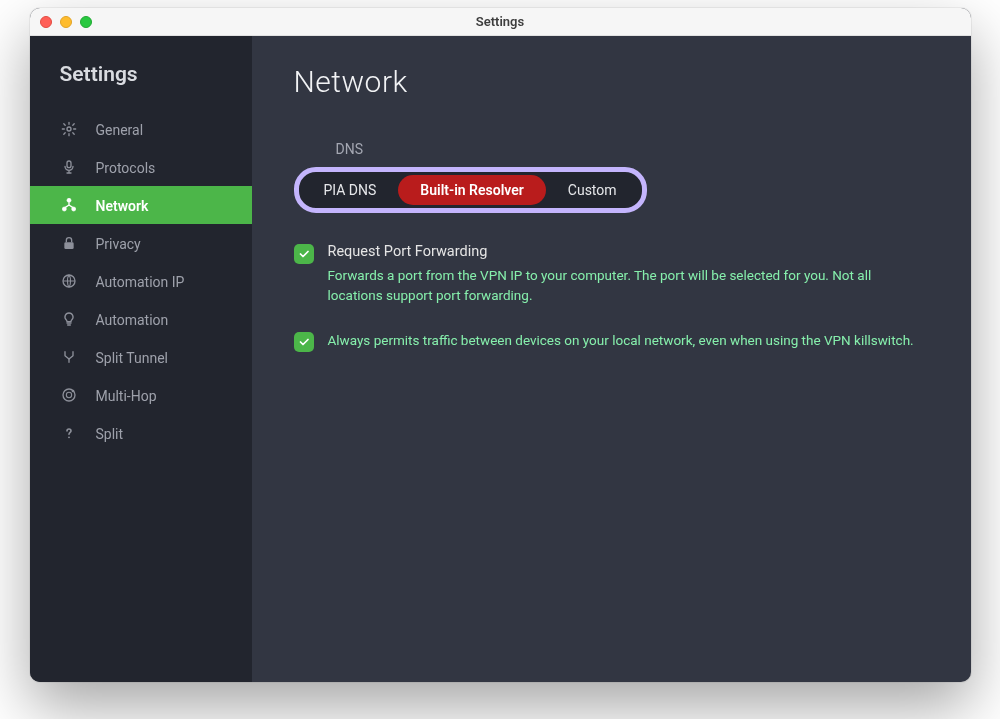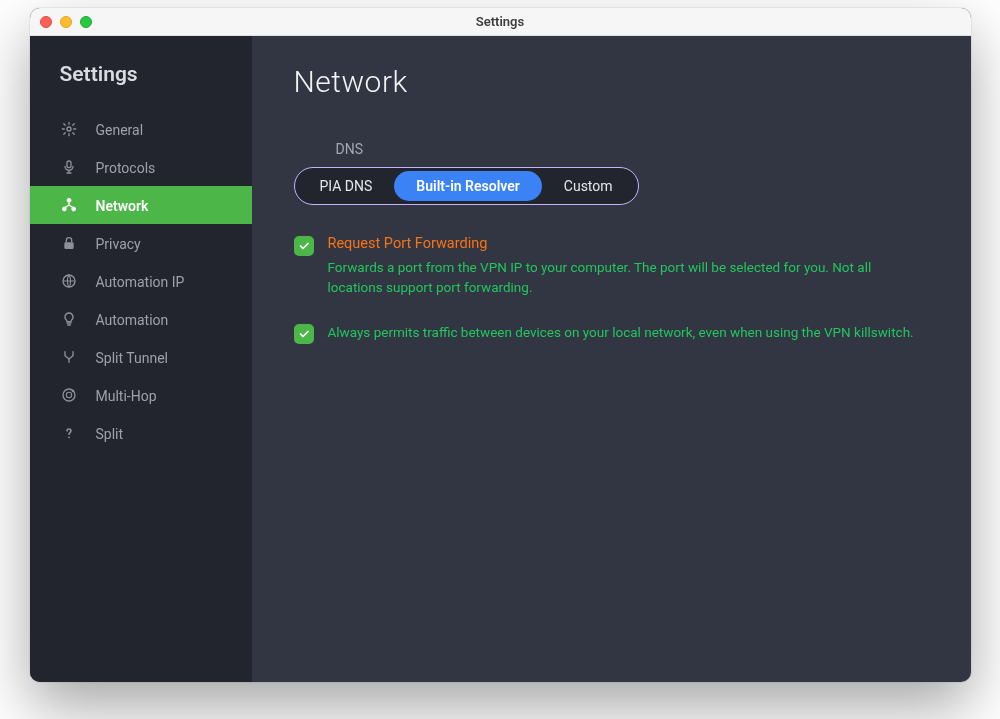--- a/index.html
+++ b/index.html
@@ -98,35 +98,35 @@
   }
   .section-label {
     font-size: 14px;
     color: #a4a7b2;
     margin-bottom: 10px;
     margin-left: 42px;
   }
   .segmented {
     display: inline-flex;
     background: #22252e;
-    border: 1px solid #c4b5fd;
+    border: 5px solid #c4b5fd;
     border-radius: 22px;
     padding: 3px;
     margin-bottom: 30px;
   }
   .segment {
     padding: 7px 22px;
     font-size: 14px;
     color: #e6e7ea;
     border-radius: 18px;
     cursor: pointer;
     white-space: nowrap;
   }
   .segment.active {
-    background: #3b82f6;
+    background: #b91c1c;
     color: #ffffff;
     font-weight: 600;
   }
   .check-row {
     display: flex;
     align-items: flex-start;
     gap: 14px;
     margin-bottom: 26px;
   }
   .checkbox {
@@ -138,26 +138,26 @@
     align-items: center;
     justify-content: center;
     flex: 0 0 20px;
     margin-top: 1px;
     cursor: pointer;
   }
   .checkbox svg { display:block; }
   .check-content { flex: 1; }
   .check-title {
     font-size: 14.5px;
-    color: #f97316;
+    color: #e5e5e5;
     margin-bottom: 6px;
   }
   .check-desc {
     font-size: 13.5px;
-    color: #22c55e;
+    color: #86efac;
     line-height: 1.45;
   }
 </style>
 </head>
 <body>
 
 <div class="window">
 
   <div class="titlebar">
     <div class="traffic-lights">

